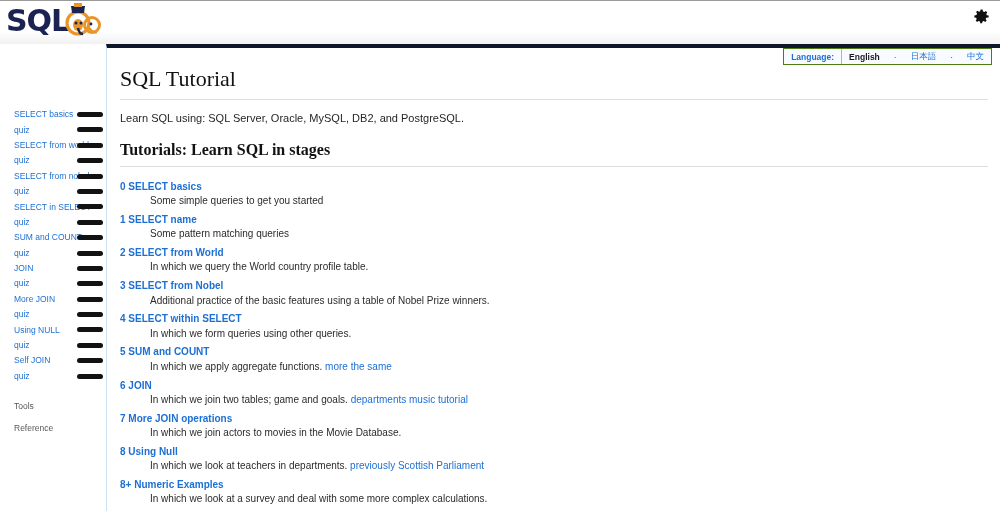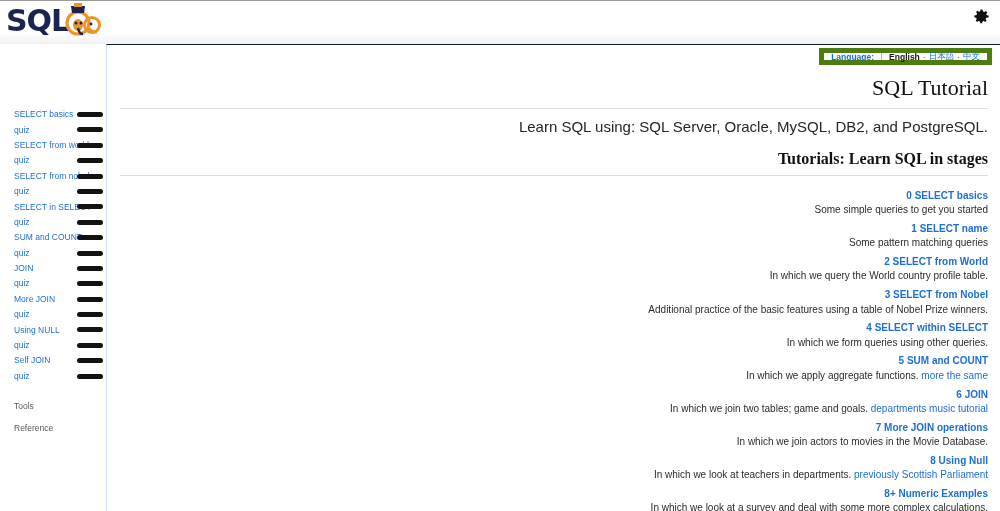--- a/index.html
+++ b/index.html
@@ -7,21 +7,20 @@
     margin: 0; padding: 0;
     width: 1000px; height: 511px;
     overflow: hidden;
     background: #ffffff;
     font-family: "Liberation Sans", sans-serif;
   }
   #page {
     position: relative;
     width: 1000px; height: 511px;
     background: #fde047;
-    text-align: right;
   }
 
   
   #topbar {
     position: absolute; left: 0; top: 0;
     width: 1000px; height: 33px;
     background: #ffffff;
     border-top: 1px solid #9a9a9a;
   }
   #gear-btn {
@@ -99,75 +98,75 @@
     cursor: pointer;
   }
 
   
   #content {
     position: absolute;
     left: 106px; top: 44px;
     width: 894px; height: 467px;
     background: #ffffff;
     border-left: 1px solid #cfe0f2;
-    border-top: 1px solid #0f172a;
-    padding: 24px 12px 0 13px;
+    border-top: 4px solid #0f172a;
+    padding: 12px 12px 0 13px;
     overflow: hidden;
   }
   h1#page-title {
     margin: 6px 0 0 0;
     font-family: "Liberation Serif", serif;
     font-weight: 400;
     font-size: 22px;
     color: #111111;
     line-height: 26px;
   }
   .rule {
     height: 1px;
     background: #dddddd;
     margin: 7px 0 0 0;
   }
   #intro {
     margin-top: 11px;
-    font-size: 15px;
+    font-size: 11px;
     color: #262626;
     line-height: 14px;
   }
   h2#stages-title {
     margin: 16px 0 0 0;
     font-family: "Liberation Serif", serif;
     font-weight: 700;
     font-size: 16px;
     color: #111111;
     line-height: 18px;
   }
 
   
   #langbox {
     position: absolute;
     right: 8px; top: 48px;
     display: flex;
     align-items: stretch;
-    border: 5px solid #4d7c0f;
+    border: 1px solid #4d7c0f;
     background: #f8fbff;
     height: 17px;
     font-size: 8.5px;
   }
   #langbox .lang-label {
     display: flex; align-items: center;
     padding: 0 7px;
     font-weight: 700;
     color: #1d6fd4;
     border-right: 1px solid #9fb8d8;
     white-space: nowrap;
   }
   #langbox .lang-opts {
     display: flex; align-items: center;
     padding: 0 7px;
-    gap: 3px;
+    gap: 14px;
     white-space: nowrap;
   }
   #langbox .lang-cur { font-weight: 700; color: #1a1a1a; }
   #langbox .lang-dot { color: #444444; }
   #langbox .lang-link { color: #1d6fd4; cursor: pointer; text-decoration: none; }
 
   
   #tut-list { margin-top: 9px; }
   .tut-item { margin-bottom: 0; }
   .tut-title {

